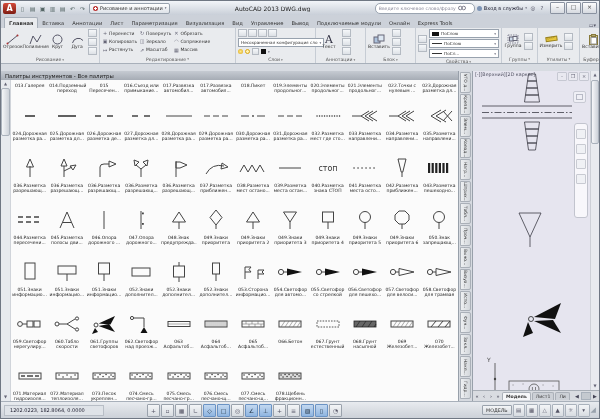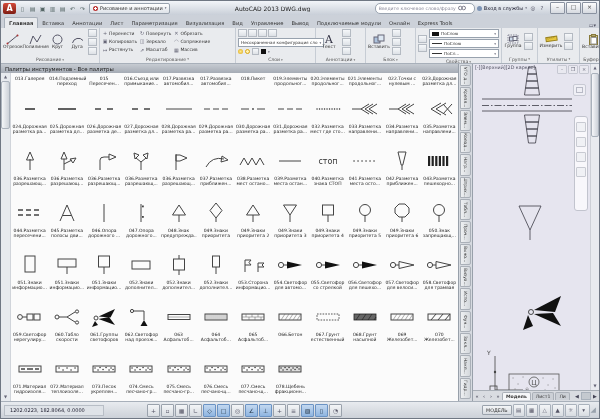--- a/index.html
+++ b/index.html
@@ -49,21 +49,21 @@
   .combo{height:7px;border:1px solid #98a2ae;background:#fff;font-size:4.2px;display:flex;
          align-items:center;gap:2px;padding:0 2px;justify-content:space-between;overflow:hidden;white-space:nowrap;}
   .combo .car{font-size:3.5px;color:#667;}
   .vstack{display:flex;flex-direction:column;gap:1px;flex:1;justify-content:center;}
   .swatch{width:7px;height:4px;background:#111;flex:0 0 auto;}
   .lineswatch{width:10px;border-top:1px solid #333;flex:0 0 auto;}
   .bulb{width:5px;height:5px;border-radius:50%;background:radial-gradient(#ffe98a,#d9a513);}
   .sun{width:5px;height:5px;border-radius:50%;border:1px solid #d9a513;background:#ffF3b0;box-sizing:border-box;}
   .blk{width:5px;height:5px;background:#111;}
   
-  .main{display:flex;flex:1;min-height:0;}
+  .main{display:flex;flex:1;min-height:0;margin-top:7px;}
   .palette{width:457px;display:flex;flex-direction:column;background:#fbfbfb;
            border-right:1px solid #98a0aa;flex:0 0 auto;}
   .phead{height:9px;background:linear-gradient(#c6cbd2,#a6acb5);font-size:5.4px;color:#222;
          display:flex;align-items:center;padding:0 4px;flex:0 0 auto;}
   .pbodywrap{flex:1;display:flex;min-height:0;}
   .pscroll{width:9px;background:#e7eaee;border-right:1px solid #d0d4da;display:flex;
            flex-direction:column;align-items:center;flex:0 0 auto;}
   .sarrow{font-size:4px;color:#667;height:8px;line-height:8px;}
   .sthumb{width:7px;height:46px;background:linear-gradient(90deg,#f4f6f8,#cdd2d9);border:1px solid #aab2bc;border-radius:2px;}
   .strack{flex:1;}

